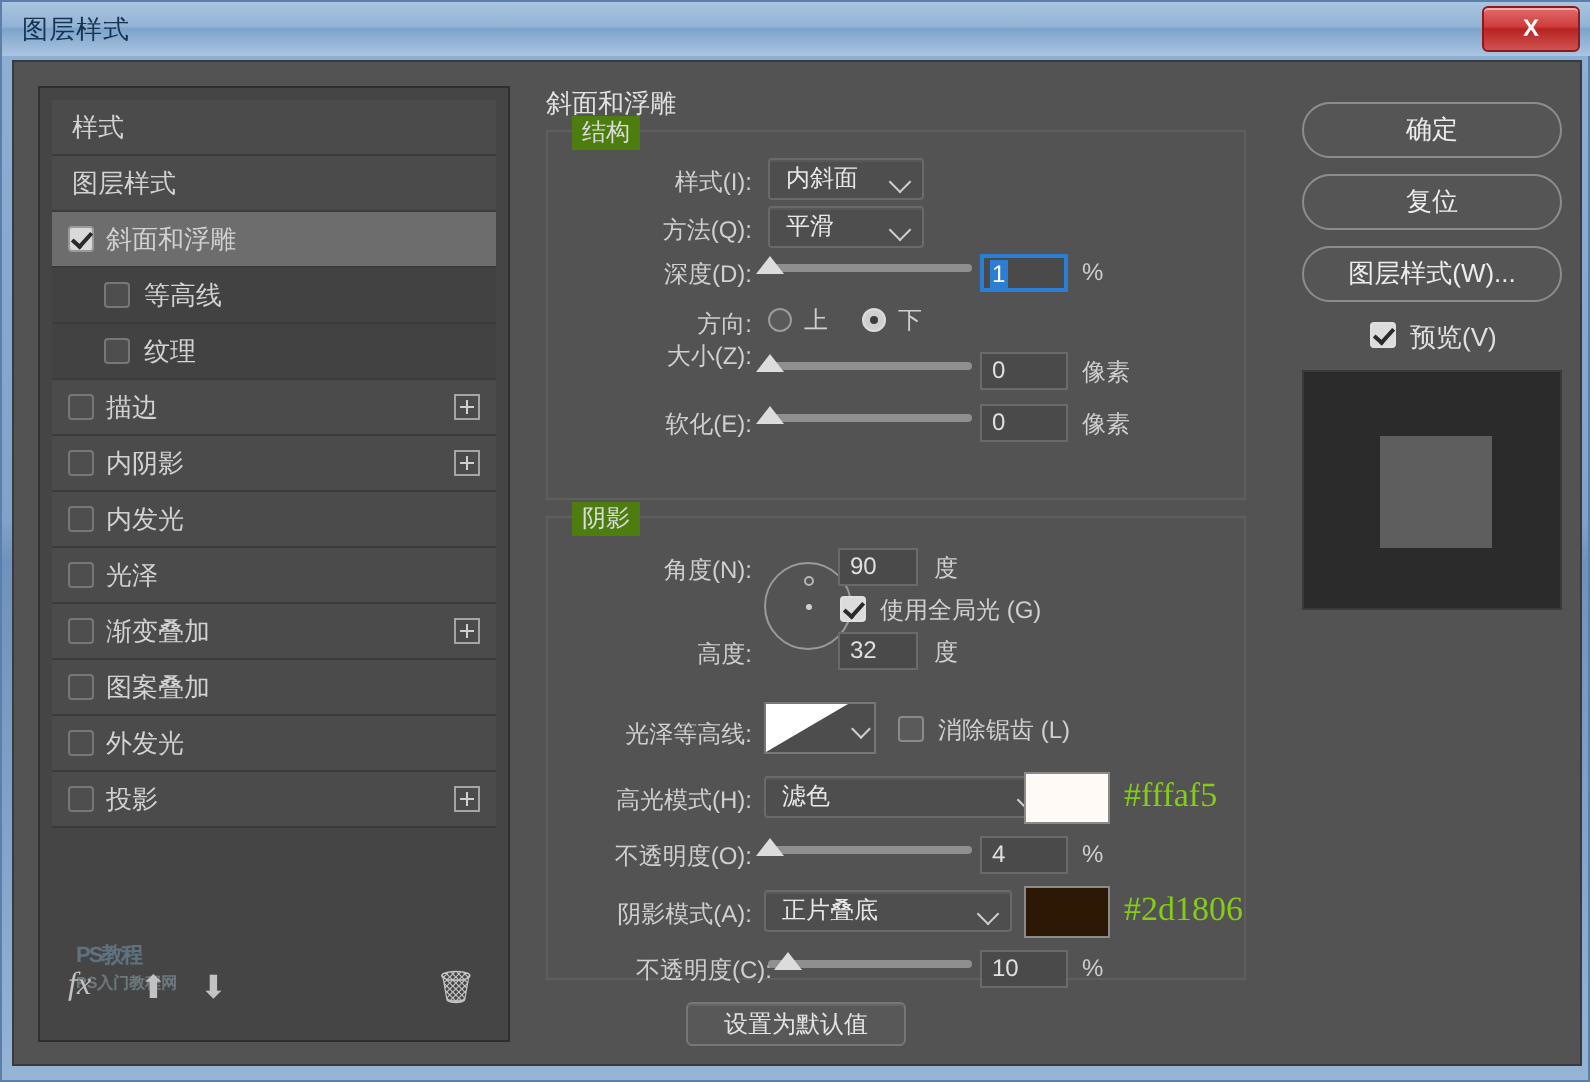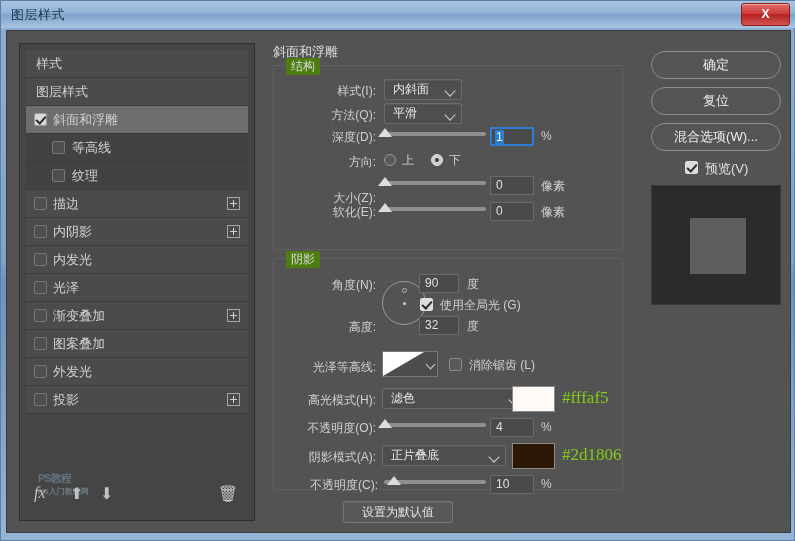--- a/index.html
+++ b/index.html
@@ -308,21 +308,21 @@
           <span class="selv">1</span>
         </div>
         <div class="unit" style="left:267px;top:63px;">%</div>
 
         <div class="lbl-r" style="left:10px;top:88px;width:92px;">方向:</div>
         <div class="radio" style="left:110px;top:88px;"></div>
         <div class="unit" style="left:128px;top:86px;">上</div>
         <div class="radio on" style="left:157px;top:88px;"></div>
         <div class="unit" style="left:175px;top:86px;">下</div>
 
-        <div class="lbl-r" style="left:10px;top:124px;width:92px;">大小(Z):</div>
+        <div class="lbl-r" style="left:10px;top:104px;width:92px;">大小(Z):</div>
         <div class="slider" style="left:110px;top:115px;width:102px;"></div>
         <div class="thumb" style="left:104px;top:111px;"></div>
         <div class="num" style="left:216px;top:110px;width:44px;">
           <span>0</span>
         </div>
         <div class="unit" style="left:267px;top:112px;">像素</div>
 
         <div class="lbl-r" style="left:10px;top:138px;width:92px;">软化(E):</div>
         <div class="slider" style="left:110px;top:141px;width:102px;"></div>
         <div class="thumb" style="left:104px;top:137px;"></div>
@@ -381,36 +381,36 @@
         <div class="unit" style="left:267px;top:161px;">%</div>
 
         <div class="lbl-r" style="left:2px;top:190px;width:100px;">阴影模式(A):</div>
         <div class="sel" style="left:108px;top:186px;width:124px;">
           <span>正片叠底</span>
           <span class="chev"></span>
         </div>
         <div class="swatch" id="shSwatch" style="left: 238px; top: 184px; background: rgb(45, 24, 6);"></div>
         <div class="hexlabel" style="left:288px;top:186px;">#2d1806</div>
 
-        <div class="lbl-r" style="left:4px;top:218px;width:100px;">不透明度(C):</div>
+        <div class="lbl-r" style="left:12px;top:218px;width:100px;">不透明度(C):</div>
         <div class="slider" style="left:110px;top:221px;width:102px;"></div>
         <div class="thumb" style="left:113px;top:217px;"></div>
         <div class="num" style="left:216px;top:216px;width:44px;">
           <span>10</span>
         </div>
         <div class="unit" style="left:267px;top:218px;">%</div>
       </div>
 
       <div class="defbtn" style="left:78px;top:458px;width:110px;">设置为默认值</div>
     </div>
 
     <div class="right">
       <div class="rbtn" style="top:8px;">确定</div>
       <div class="rbtn" style="top:44px;">复位</div>
-      <div class="rbtn" style="top:80px;">混合选项(W)...</div>
+      <div class="rbtn" style="top:80px;">图层样式(W)...</div>
       <div class="chk on preview-chk"></div>
       <div class="preview-lbl">预览(V)</div>
       <div class="preview-box">
         <div class="preview-sq"></div>
       </div>
     </div>
 
   </div>
 </div>
 

